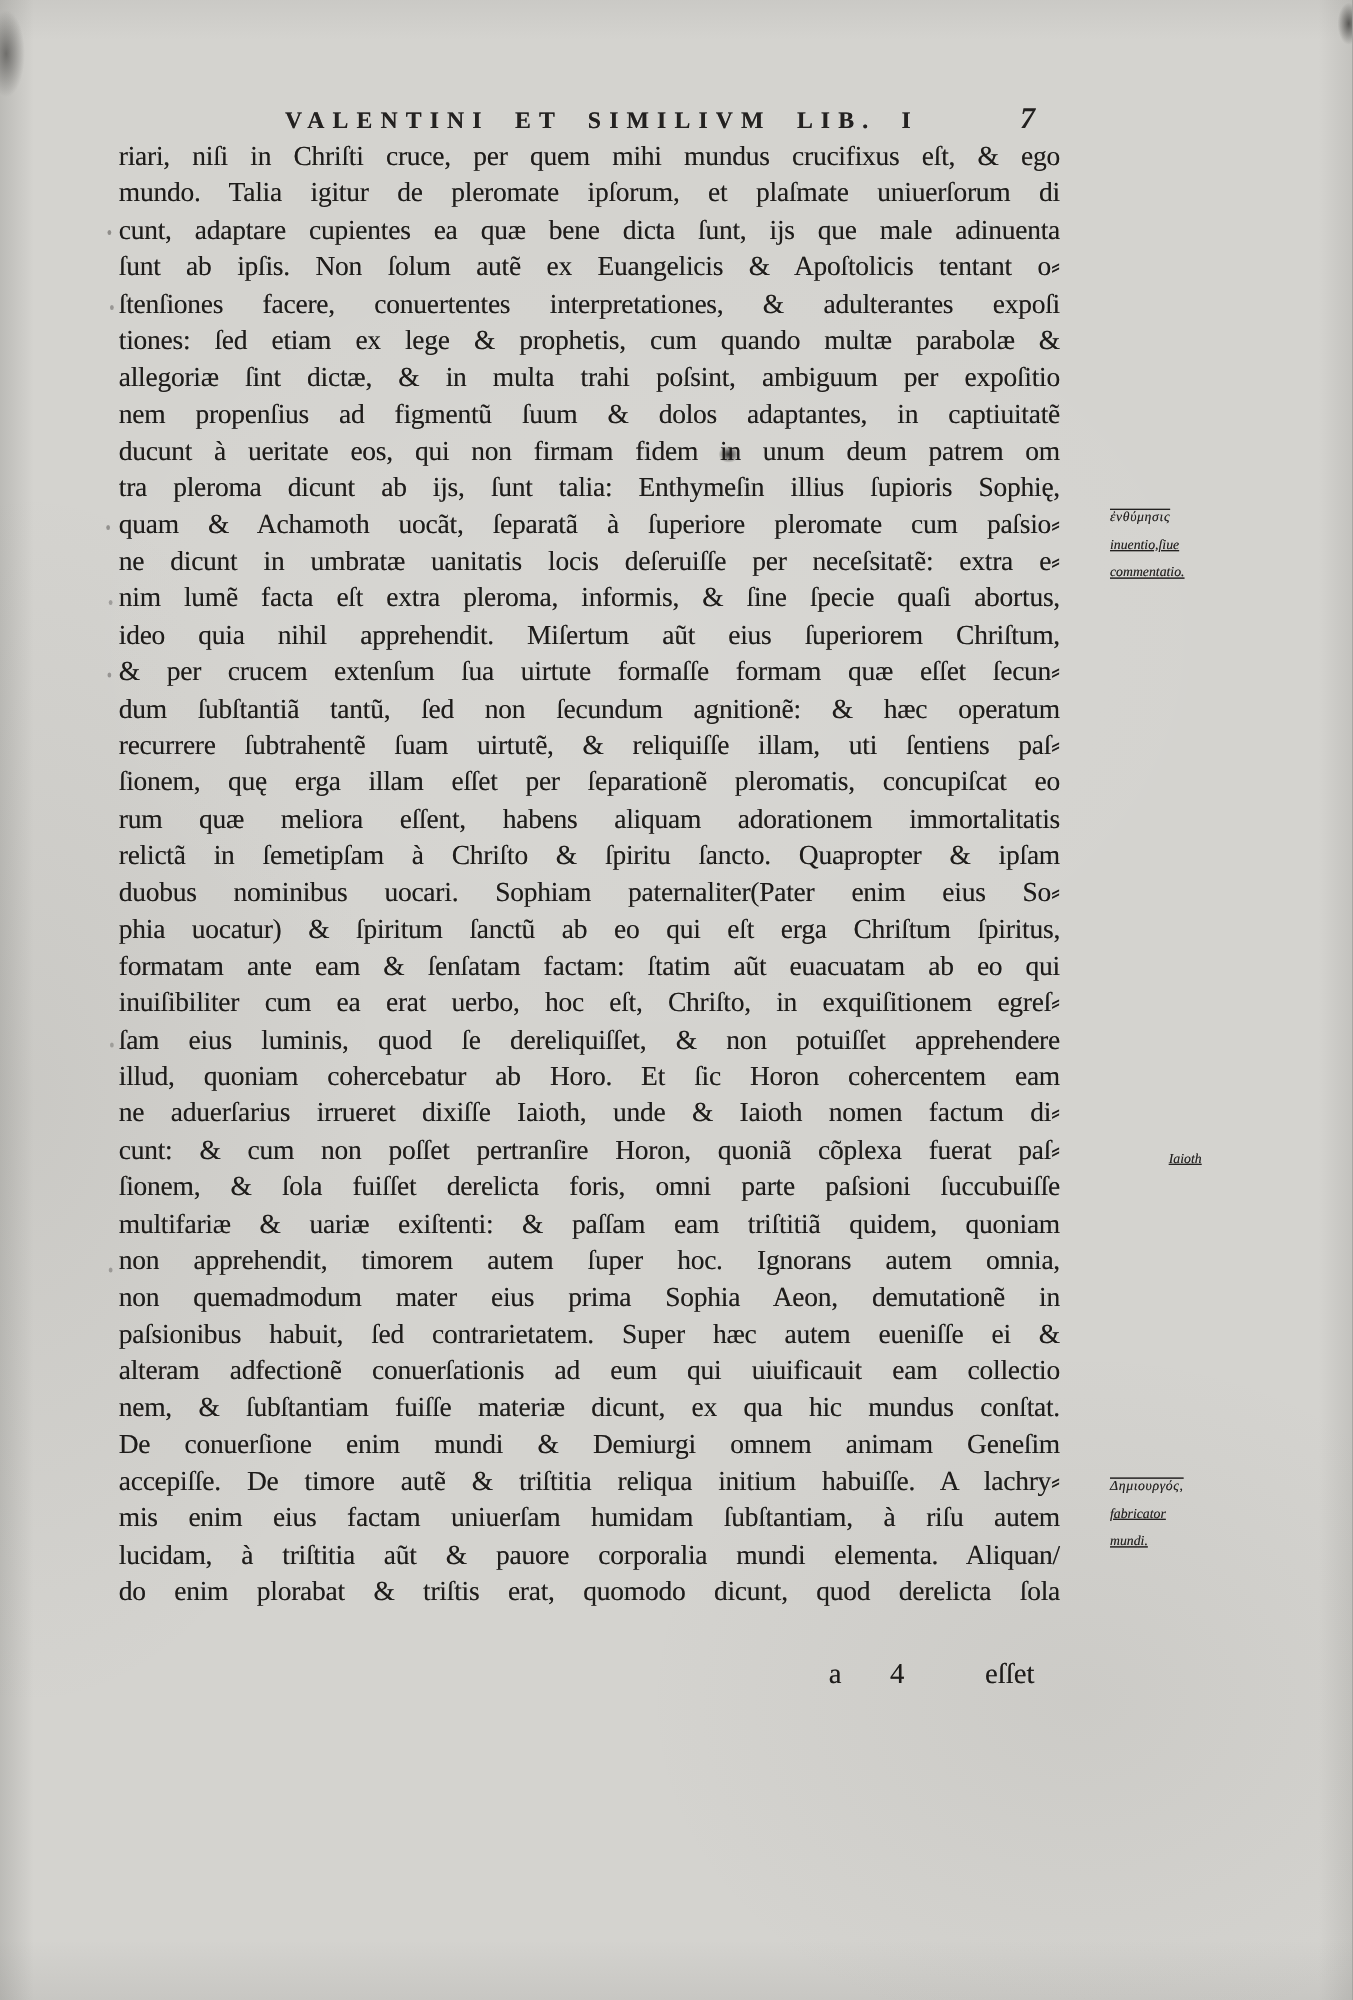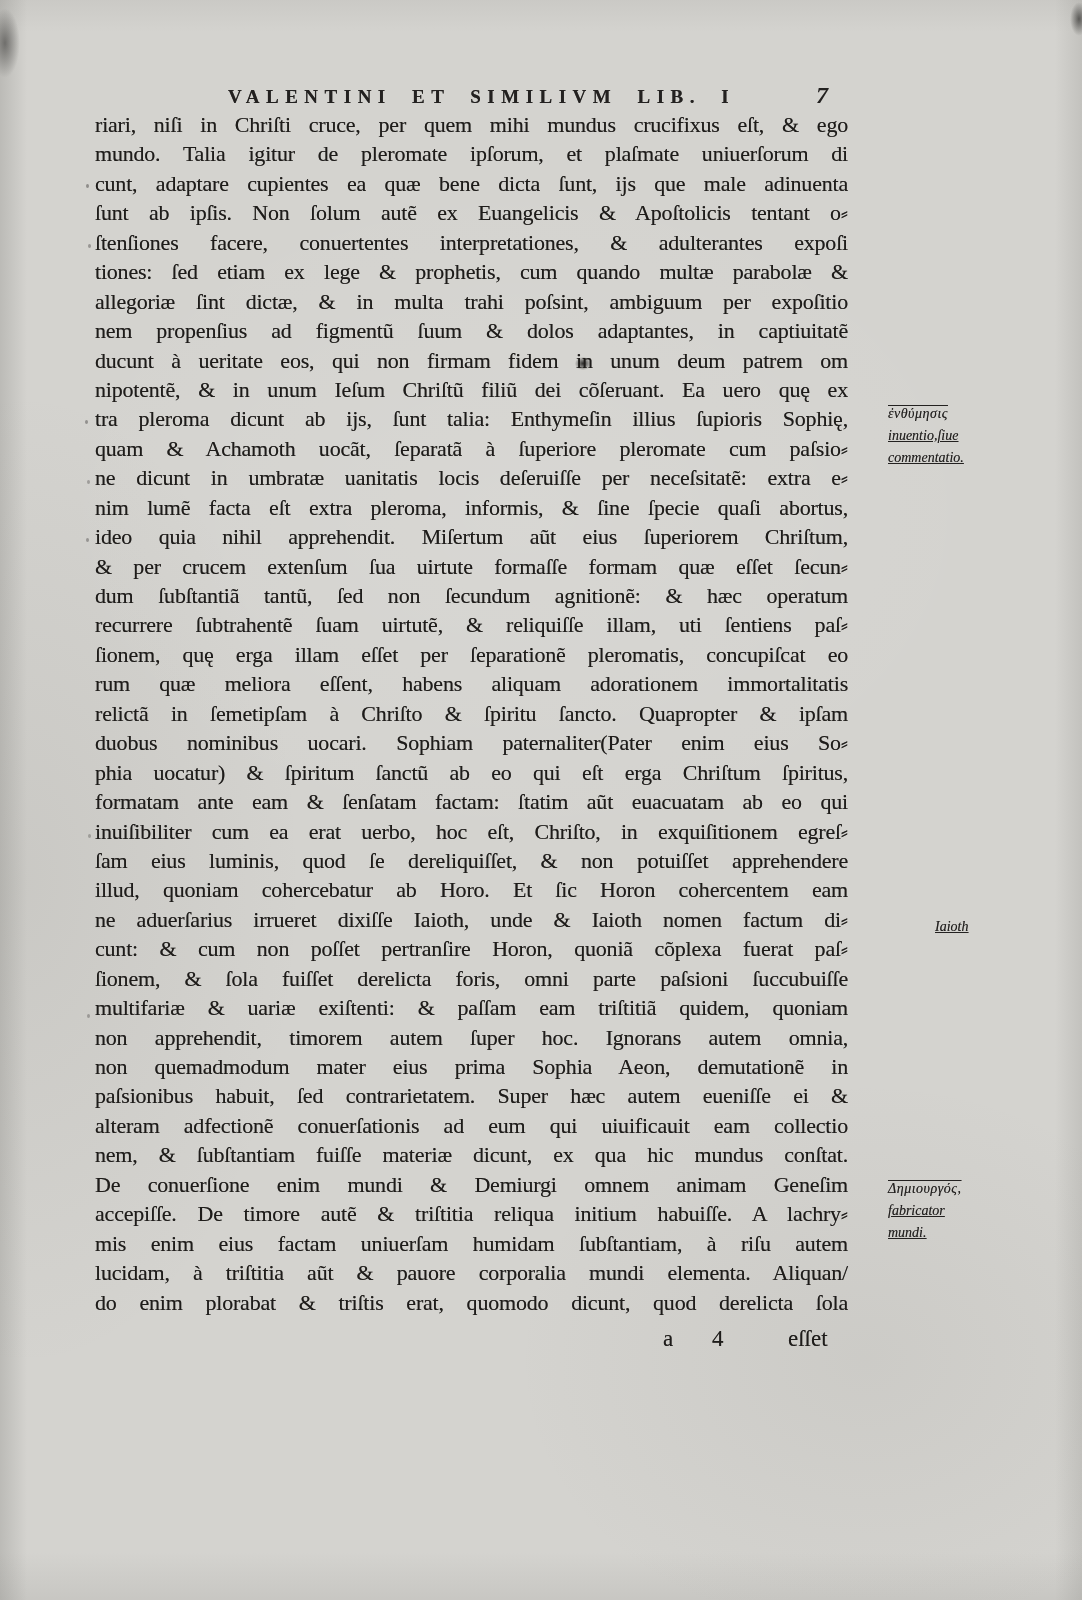--- a/index.html
+++ b/index.html
@@ -69,21 +69,21 @@
     letter-spacing: -0.2px;
     white-space: normal;
     text-align: justify;
     text-align-last: justify;
     overflow: visible;
     text-shadow: 0 0 0.4px rgba(30,28,26,0.55);
   }
   
   .margin-note {
     position: absolute; left: 888px; width: 170px;
-    font-size: 14px; line-height: 22px;
+    font-size: 11px; line-height: 22px;
     color: #232120;
     text-shadow: 0 0 0.3px rgba(30,28,26,0.5);
   }
   .mn-greek {
     font-style: italic;
     text-decoration: overline;
     letter-spacing: 0.5px;
   }
   .mn-gloss { font-style: italic; text-decoration: underline; }
   
@@ -108,21 +108,20 @@
   <div class="text-block">
       <div class="body-line">riari, niſi in Chriſti cruce, per quem mihi mundus crucifixus eſt, &amp; ego</div>
       <div class="body-line">mundo. Talia igitur de pleromate ipſorum, et plaſmate uniuerſorum di</div>
       <div class="body-line">cunt, adaptare cupientes ea quæ bene dicta ſunt, ijs que male adinuenta</div>
       <div class="body-line">ſunt ab ipſis. Non ſolum autẽ ex Euangelicis &amp; Apoſtolicis tentant o⸗</div>
       <div class="body-line">ſtenſiones facere, conuertentes interpretationes, &amp; adulterantes expoſi</div>
       <div class="body-line">tiones: ſed etiam ex lege &amp; prophetis, cum quando multæ parabolæ &amp;</div>
       <div class="body-line">allegoriæ ſint dictæ, &amp; in multa trahi poſsint, ambiguum per expoſitio</div>
       <div class="body-line">nem propenſius ad figmentũ ſuum &amp; dolos adaptantes, in captiuitatẽ</div>
       <div class="body-line">ducunt à ueritate eos, qui non firmam fidem in unum deum patrem om</div>
-      <div class="body-line">nipotentẽ, &amp; in unum Ieſum Chriſtũ filiũ dei cõſeruant. Ea uero quę ex</div>
       <div class="body-line">tra pleroma dicunt ab ijs, ſunt talia: Enthymeſin illius ſupioris Sophię,</div>
       <div class="body-line">quam &amp; Achamoth uocãt, ſeparatã à ſuperiore pleromate cum paſsio⸗</div>
       <div class="body-line">ne dicunt in umbratæ uanitatis locis deſeruiſſe per neceſsitatẽ: extra e⸗</div>
       <div class="body-line">nim lumẽ facta eſt extra pleroma, informis, &amp; ſine ſpecie quaſi abortus,</div>
       <div class="body-line">ideo quia nihil apprehendit. Miſertum aũt eius ſuperiorem Chriſtum,</div>
       <div class="body-line">&amp; per crucem extenſum ſua uirtute formaſſe formam quæ eſſet ſecun⸗</div>
       <div class="body-line">dum ſubſtantiã tantũ, ſed non ſecundum agnitionẽ: &amp; hæc operatum</div>
       <div class="body-line">recurrere ſubtrahentẽ ſuam uirtutẽ, &amp; reliquiſſe illam, uti ſentiens paſ⸗</div>
       <div class="body-line">ſionem, quę erga illam eſſet per ſeparationẽ pleromatis, concupiſcat eo</div>
       <div class="body-line">rum quæ meliora eſſent, habens aliquam adorationem immortalitatis</div>

